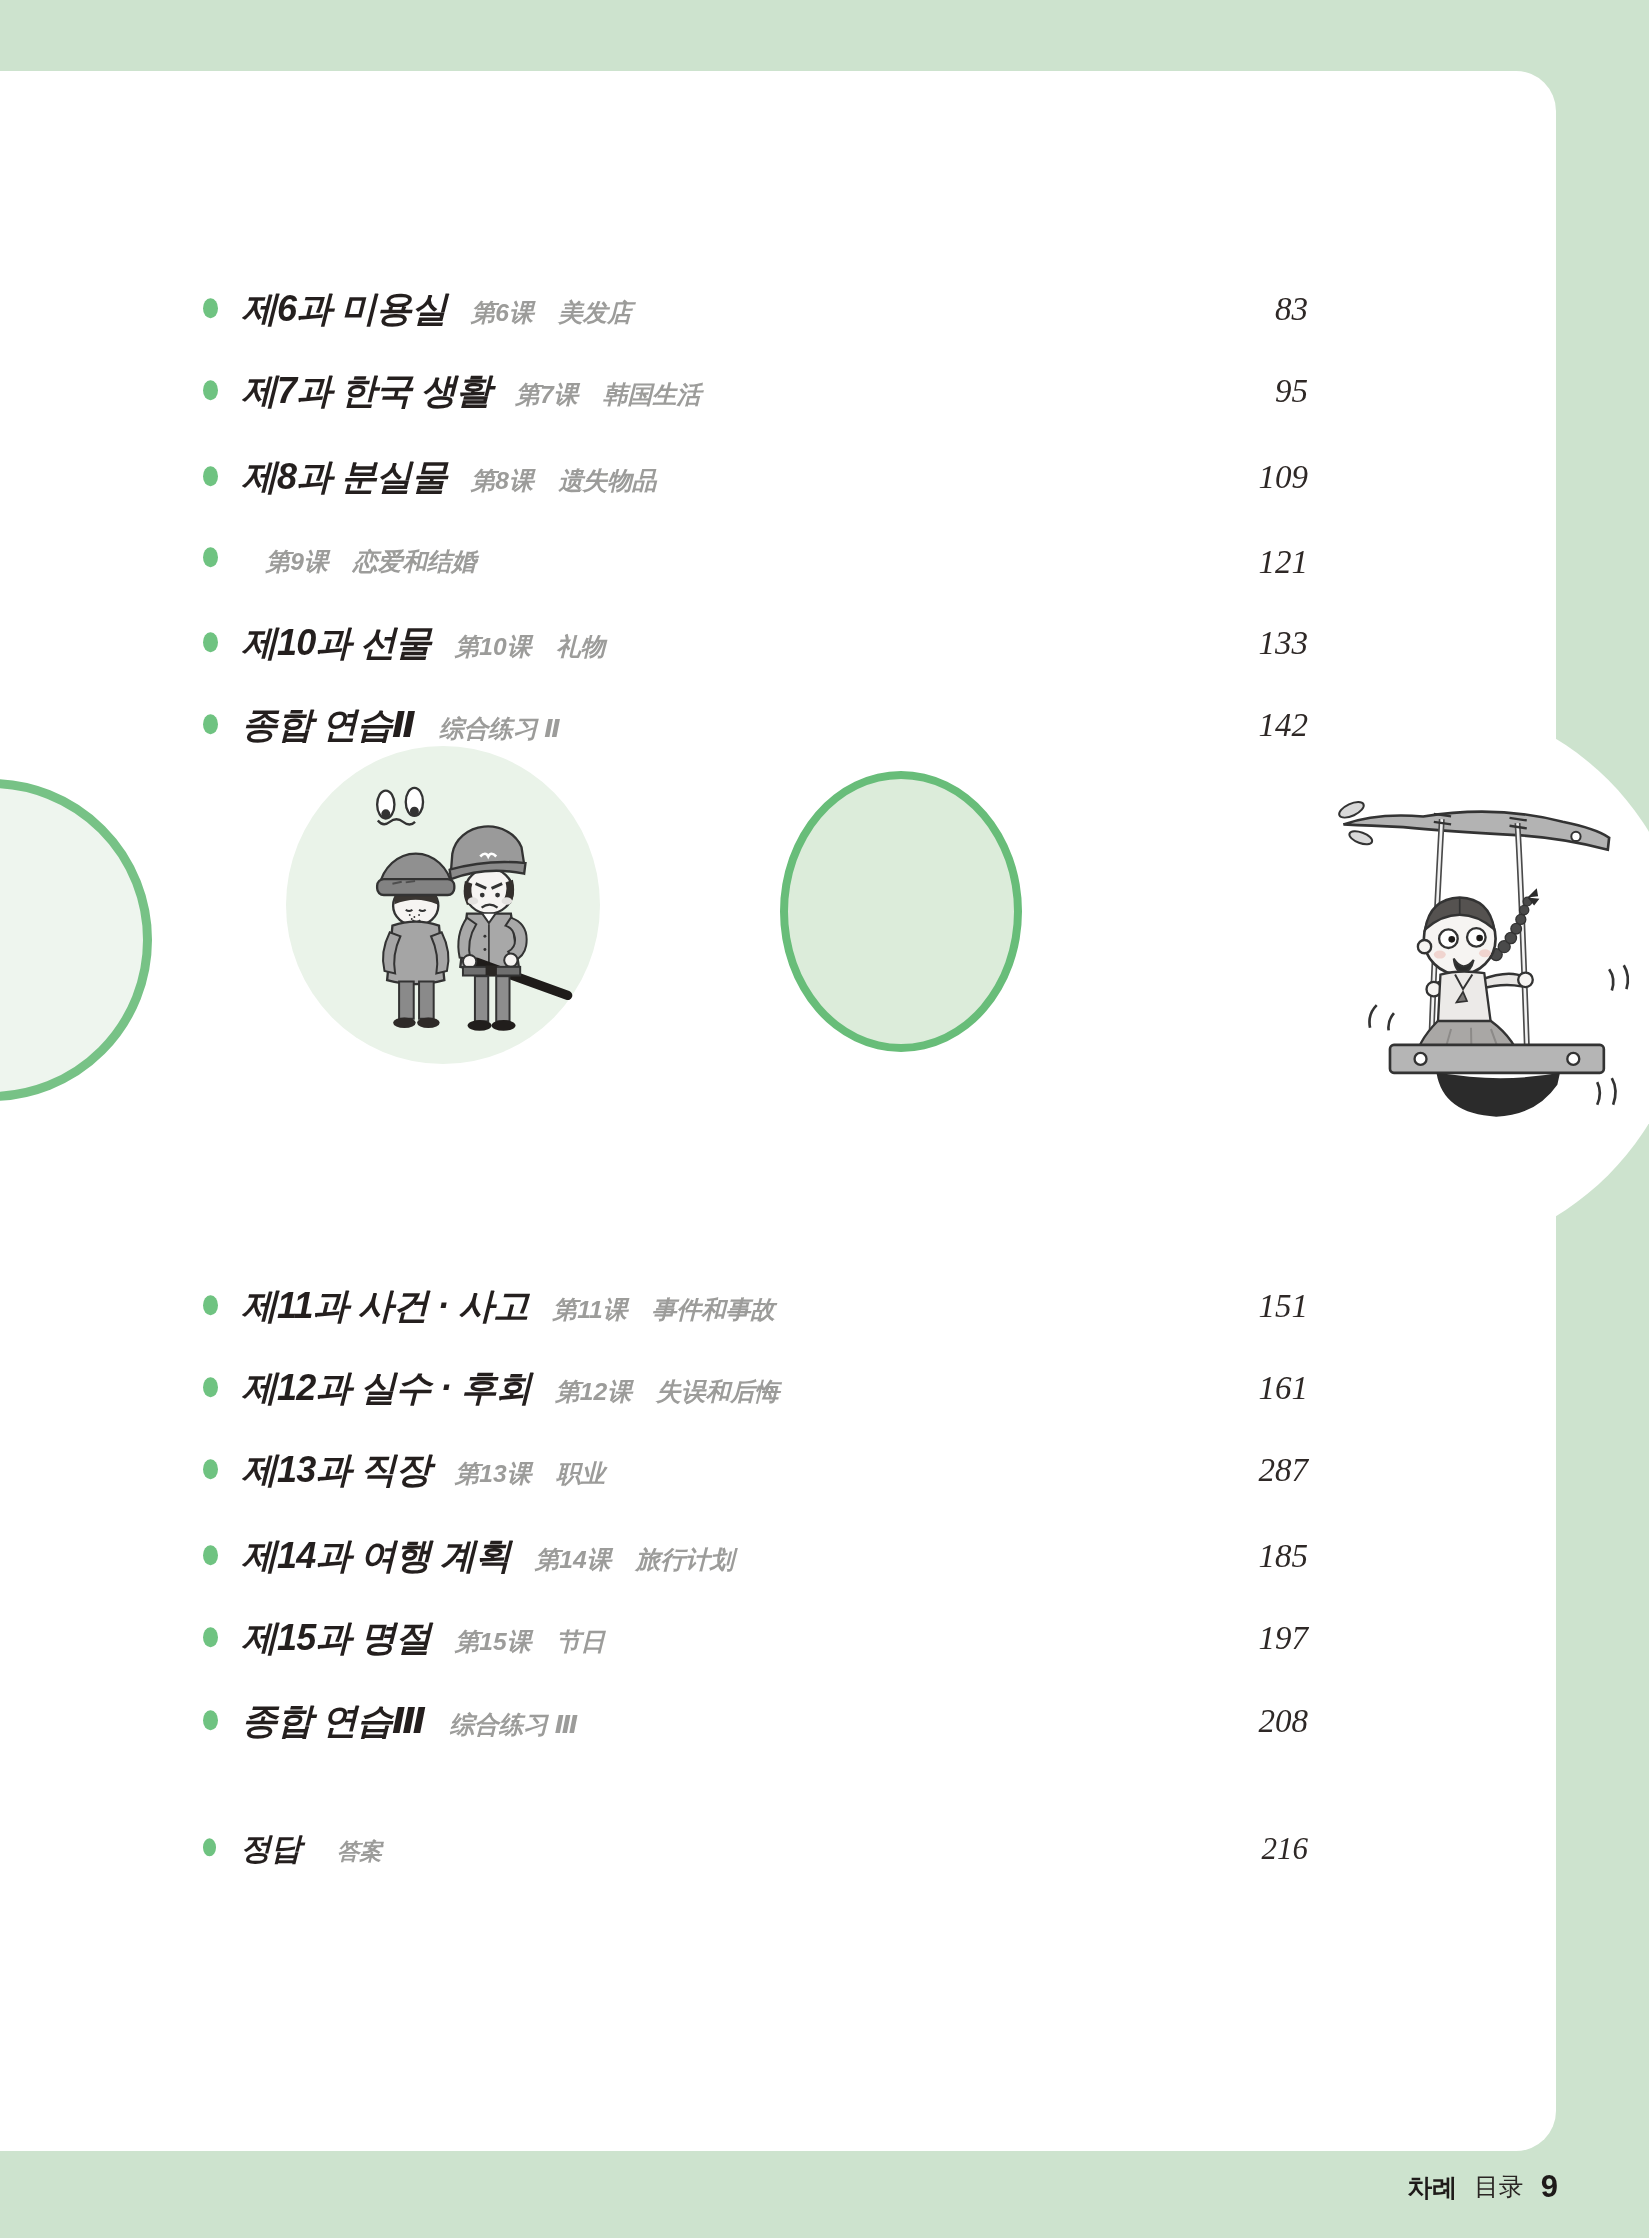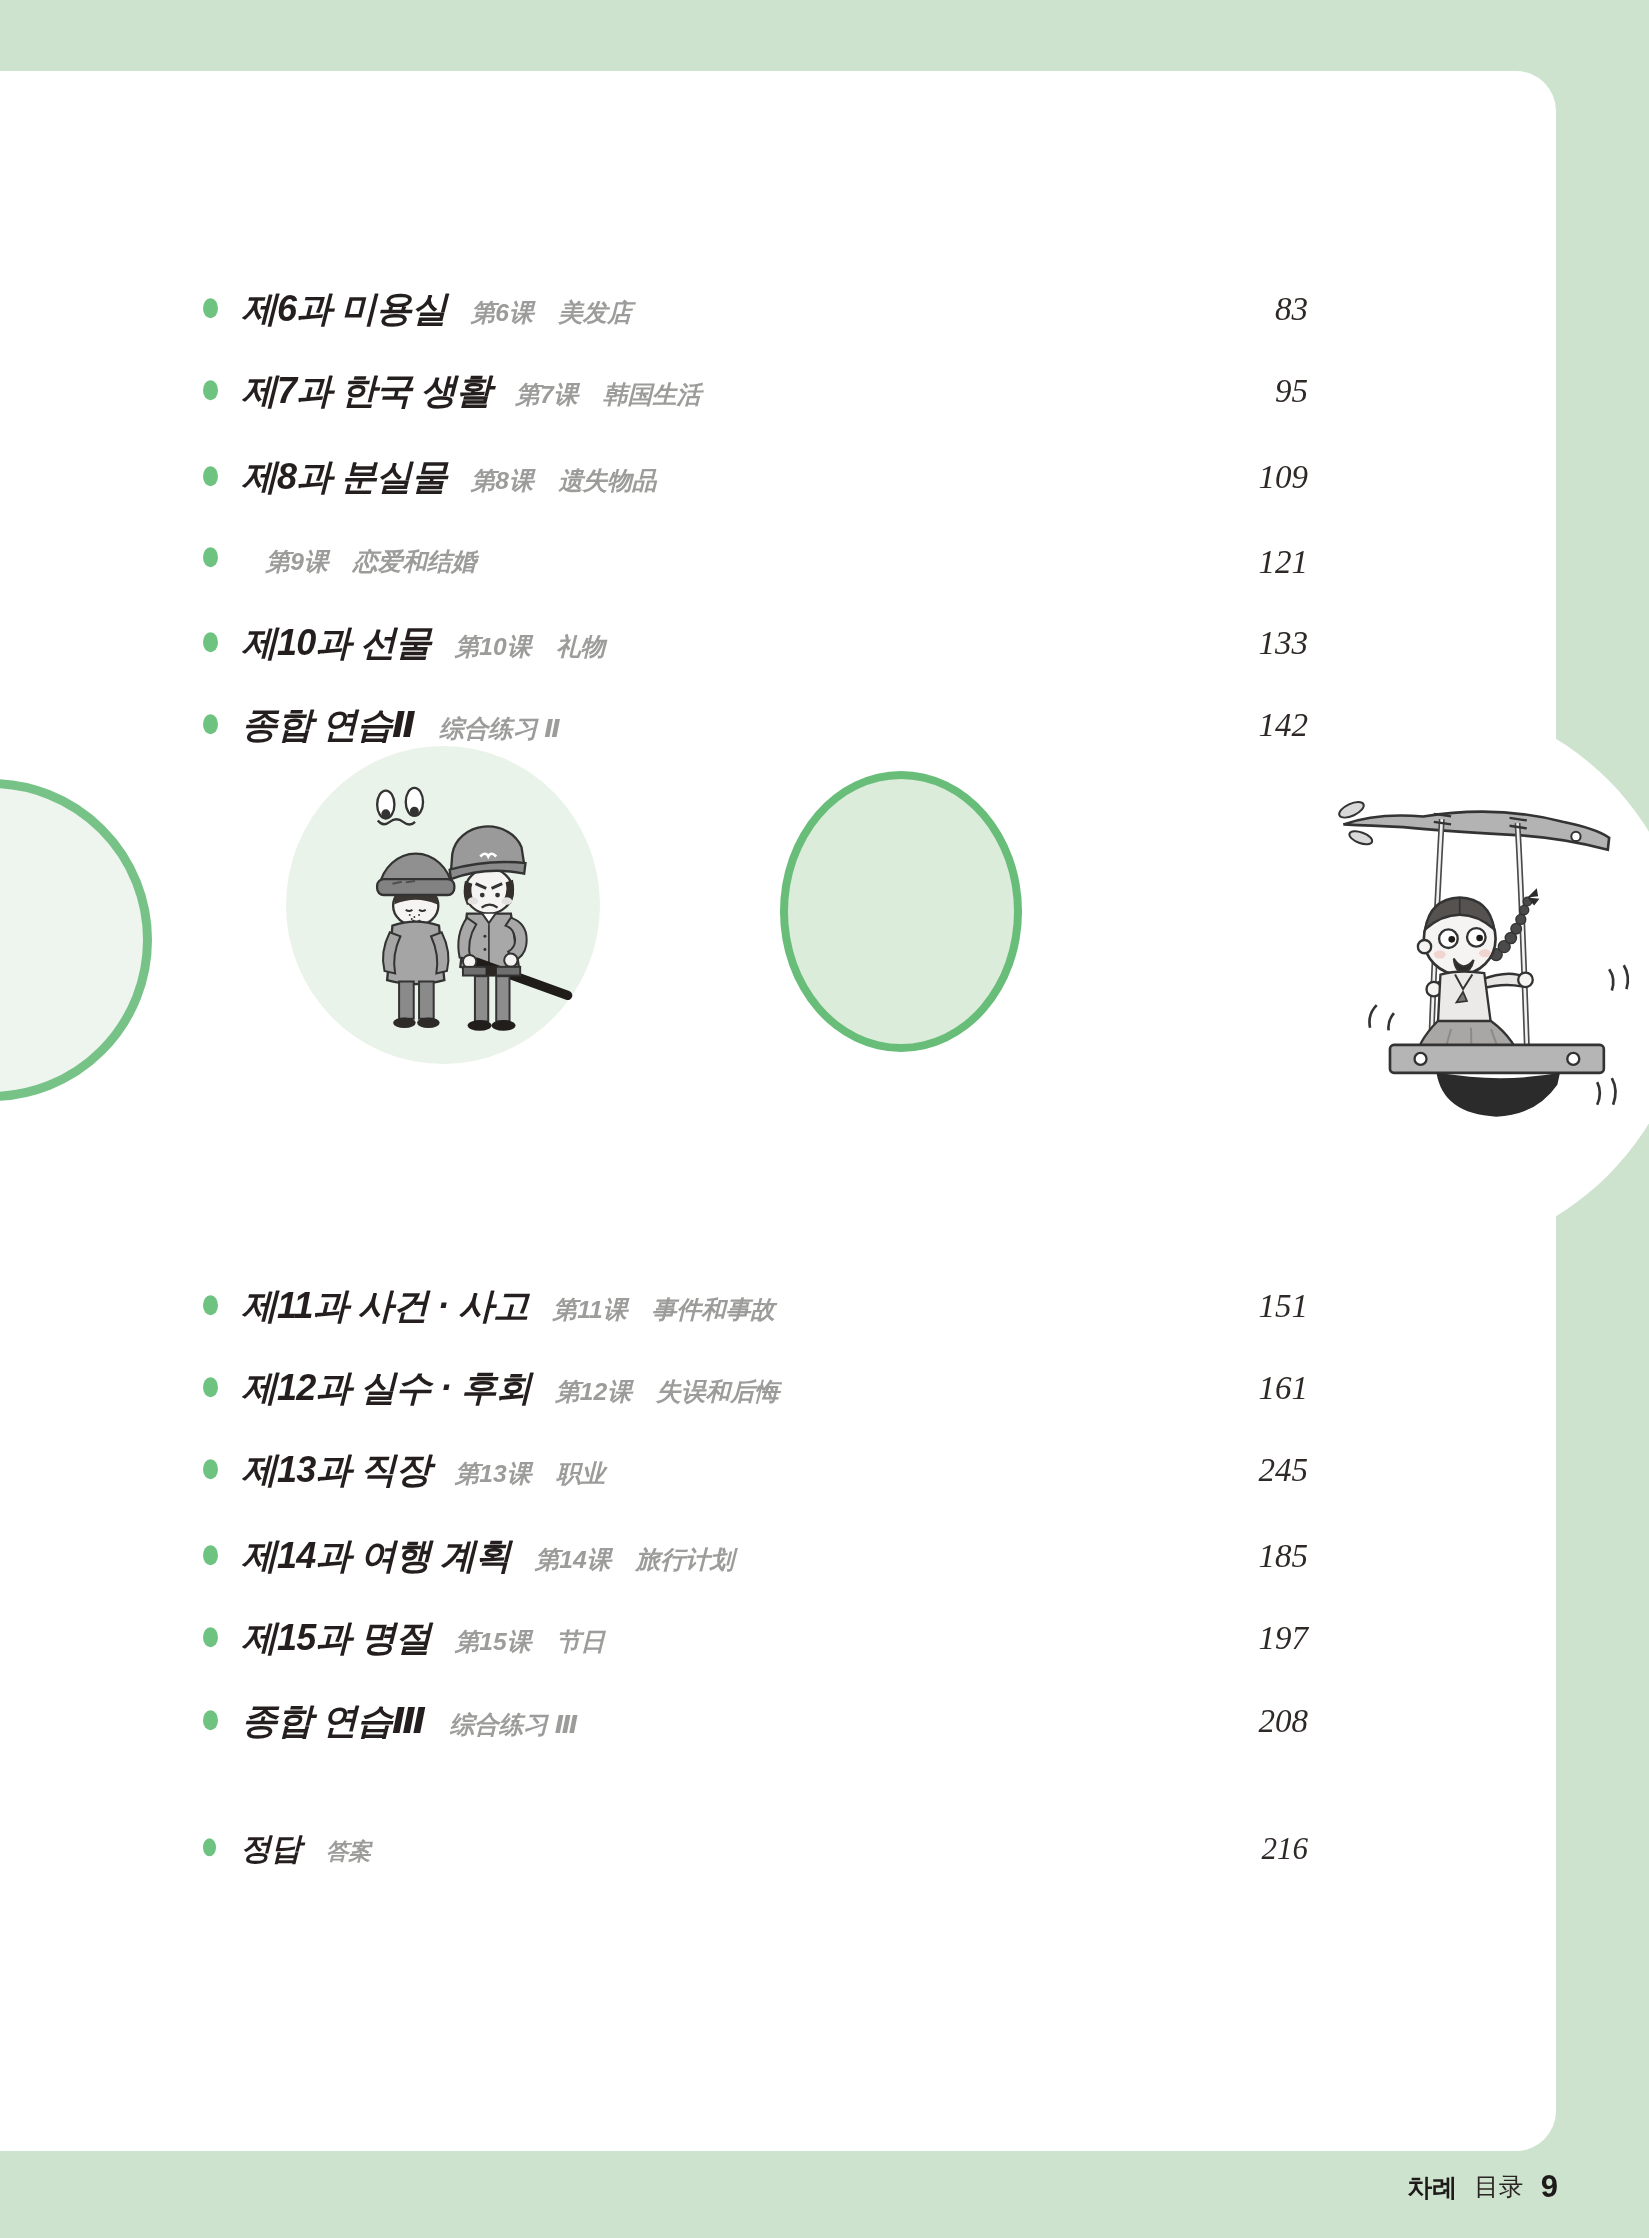--- a/index.html
+++ b/index.html
@@ -53,21 +53,21 @@
   }
   .zh{
     font-size:24.6px;font-weight:700;color:#9c9c9a;margin-left:24px;
   }
   .num{
     position:absolute;right:0;bottom:0;line-height:60px;
     font-family:"Liberation Serif","DejaVu Serif",serif;
     font-size:33px;font-weight:400;color:#2e2826;
   }
   .toc-row.small .ko{font-size:31px;}
-  .toc-row.small .zh{font-size:22.6px;margin-left:25px;}
+  .toc-row.small .zh{font-size:22.6px;margin-left:36px;}
   .toc-row.small .num{font-size:31px;}
   .toc-row.small .bullet{width:13.3px;height:18px;}
 
   
   .footer{
     position:absolute;top:2167px;right:91px;height:40px;line-height:40px;
     display:flex;align-items:flex-end;white-space:pre;color:#1e1a19;
   }
   .footer .f-ko{font-size:25px;font-weight:700;}
   .footer .f-zh{font-size:24.6px;font-weight:400;margin-left:17px;color:#2a2523;}
@@ -235,21 +235,21 @@
     <span class="bullet"></span><span class="ko">종합 연습Ⅱ</span><span class="zh">综合练习 Ⅱ</span><span class="num">142</span>
   </div>
 
   <div class="toc-row" style="top:1276px">
     <span class="bullet"></span><span class="ko">제11과 사건 · 사고</span><span class="zh">第11课　事件和事故</span><span class="num">151</span>
   </div>
   <div class="toc-row" style="top:1358px">
     <span class="bullet"></span><span class="ko">제12과 실수 · 후회</span><span class="zh">第12课　失误和后悔</span><span class="num">161</span>
   </div>
   <div class="toc-row" style="top:1440px">
-    <span class="bullet"></span><span class="ko">제13과 직장</span><span class="zh">第13课　职业</span><span class="num">245</span>
+    <span class="bullet"></span><span class="ko">제13과 직장</span><span class="zh">第13课　职业</span><span class="num">287</span>
   </div>
   <div class="toc-row" style="top:1526px">
     <span class="bullet"></span><span class="ko">제14과 여행 계획</span><span class="zh">第14课　旅行计划</span><span class="num">185</span>
   </div>
   <div class="toc-row" style="top:1608px">
     <span class="bullet"></span><span class="ko">제15과 명절</span><span class="zh">第15课　节日</span><span class="num">197</span>
   </div>
   <div class="toc-row" style="top:1691px">
     <span class="bullet"></span><span class="ko">종합 연습Ⅲ</span><span class="zh">综合练习 Ⅲ</span><span class="num">208</span>
   </div>

